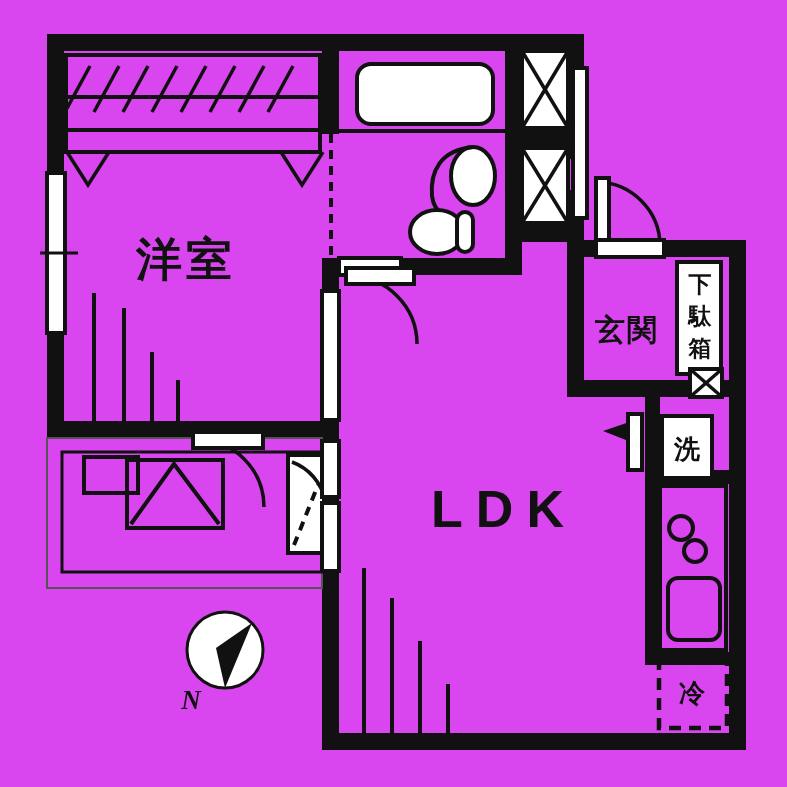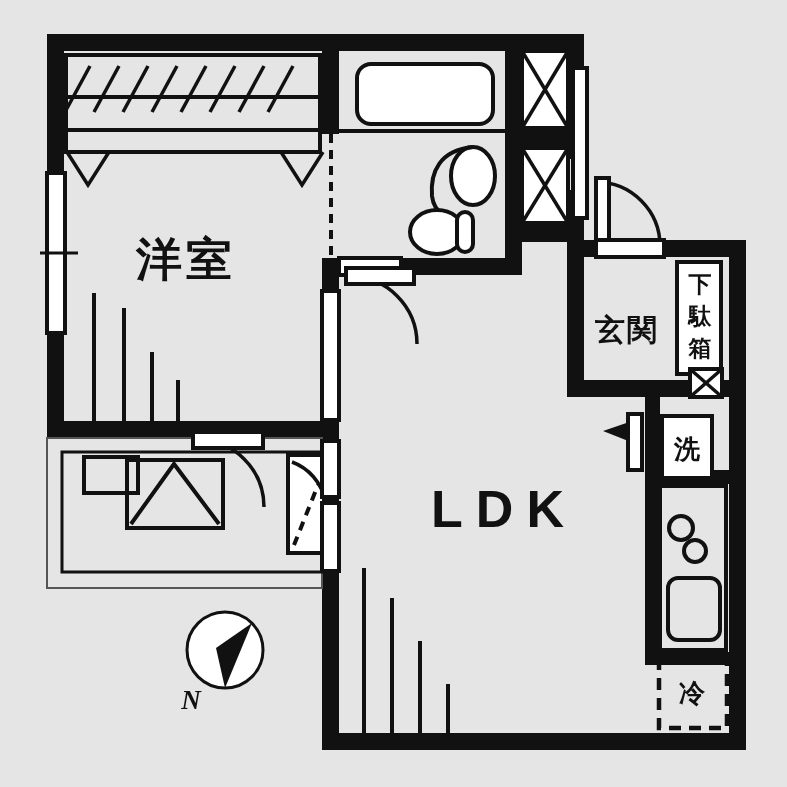--- a/index.html
+++ b/index.html
@@ -10,21 +10,21 @@
   body {
     width: 787px;
     height: 787px;
     font-family: "DejaVu Sans", sans-serif;
     overflow: hidden;
   }
   #floorplan-root {
     position: relative;
     width: 787px;
     height: 787px;
-    background: #e5e5e5;
+    background: #d946ef;
   }
   svg#plan {
     display: block;
     width: 787px;
     height: 787px;
   }
   .wall       { fill: #111111; stroke: none; }
   .thinline   { fill: none; stroke: #111111; stroke-width: 3; }
   .thinline2  { fill: none; stroke: #111111; stroke-width: 4; }
   .hairline   { fill: none; stroke: #555555; stroke-width: 2; }

